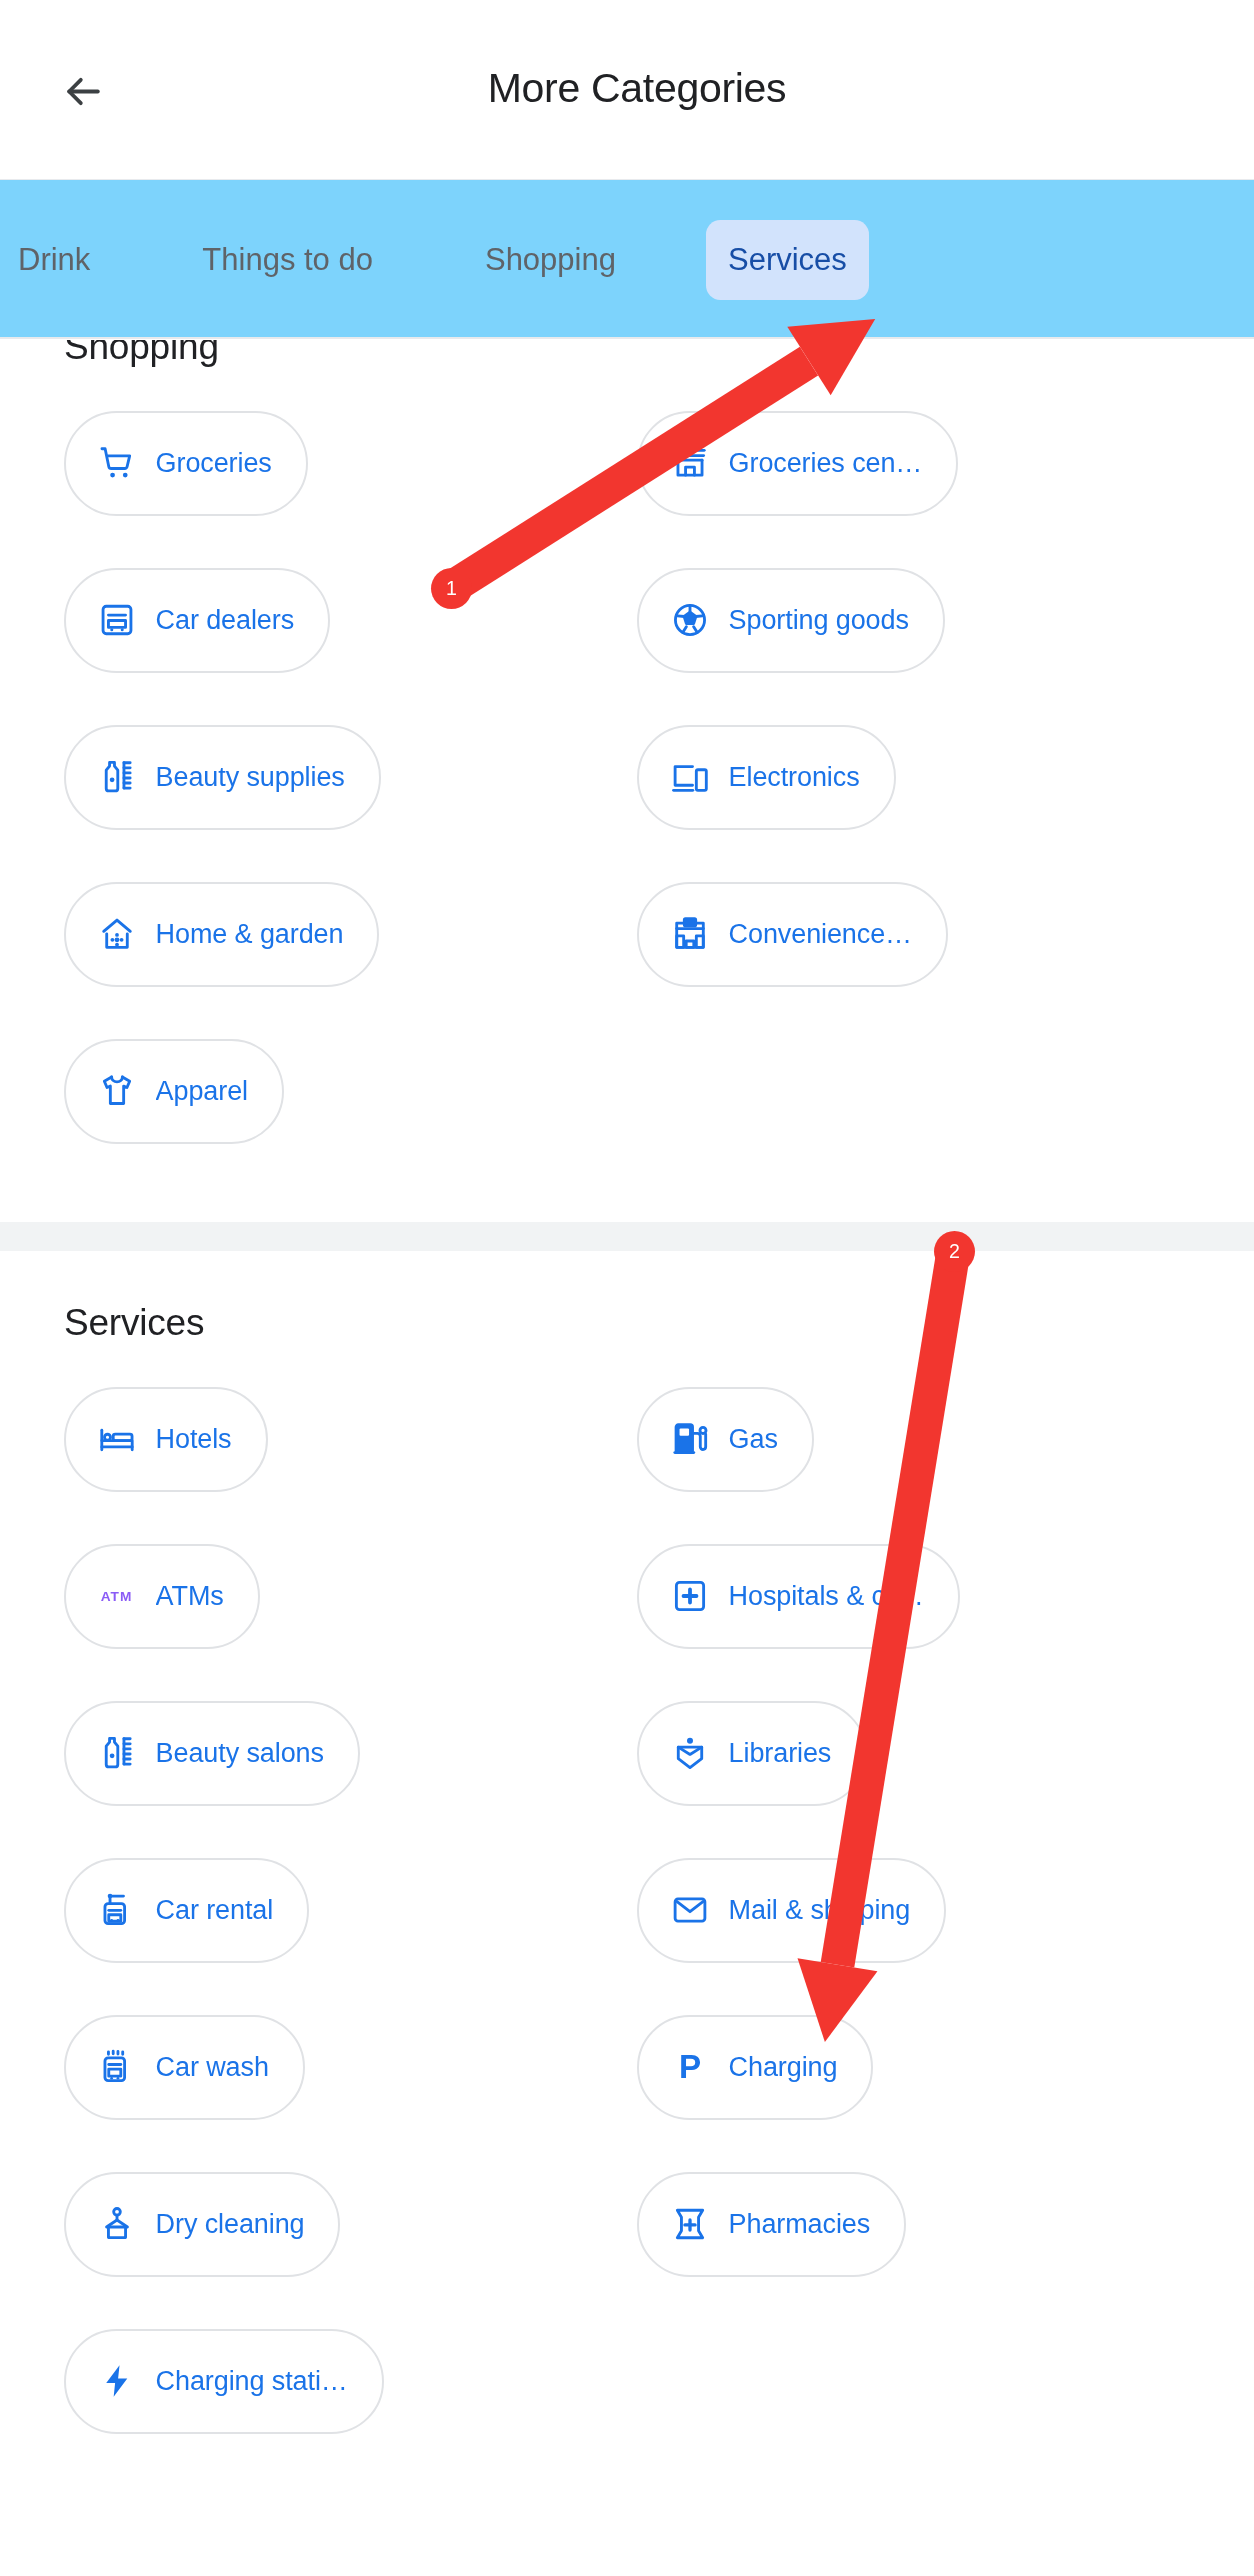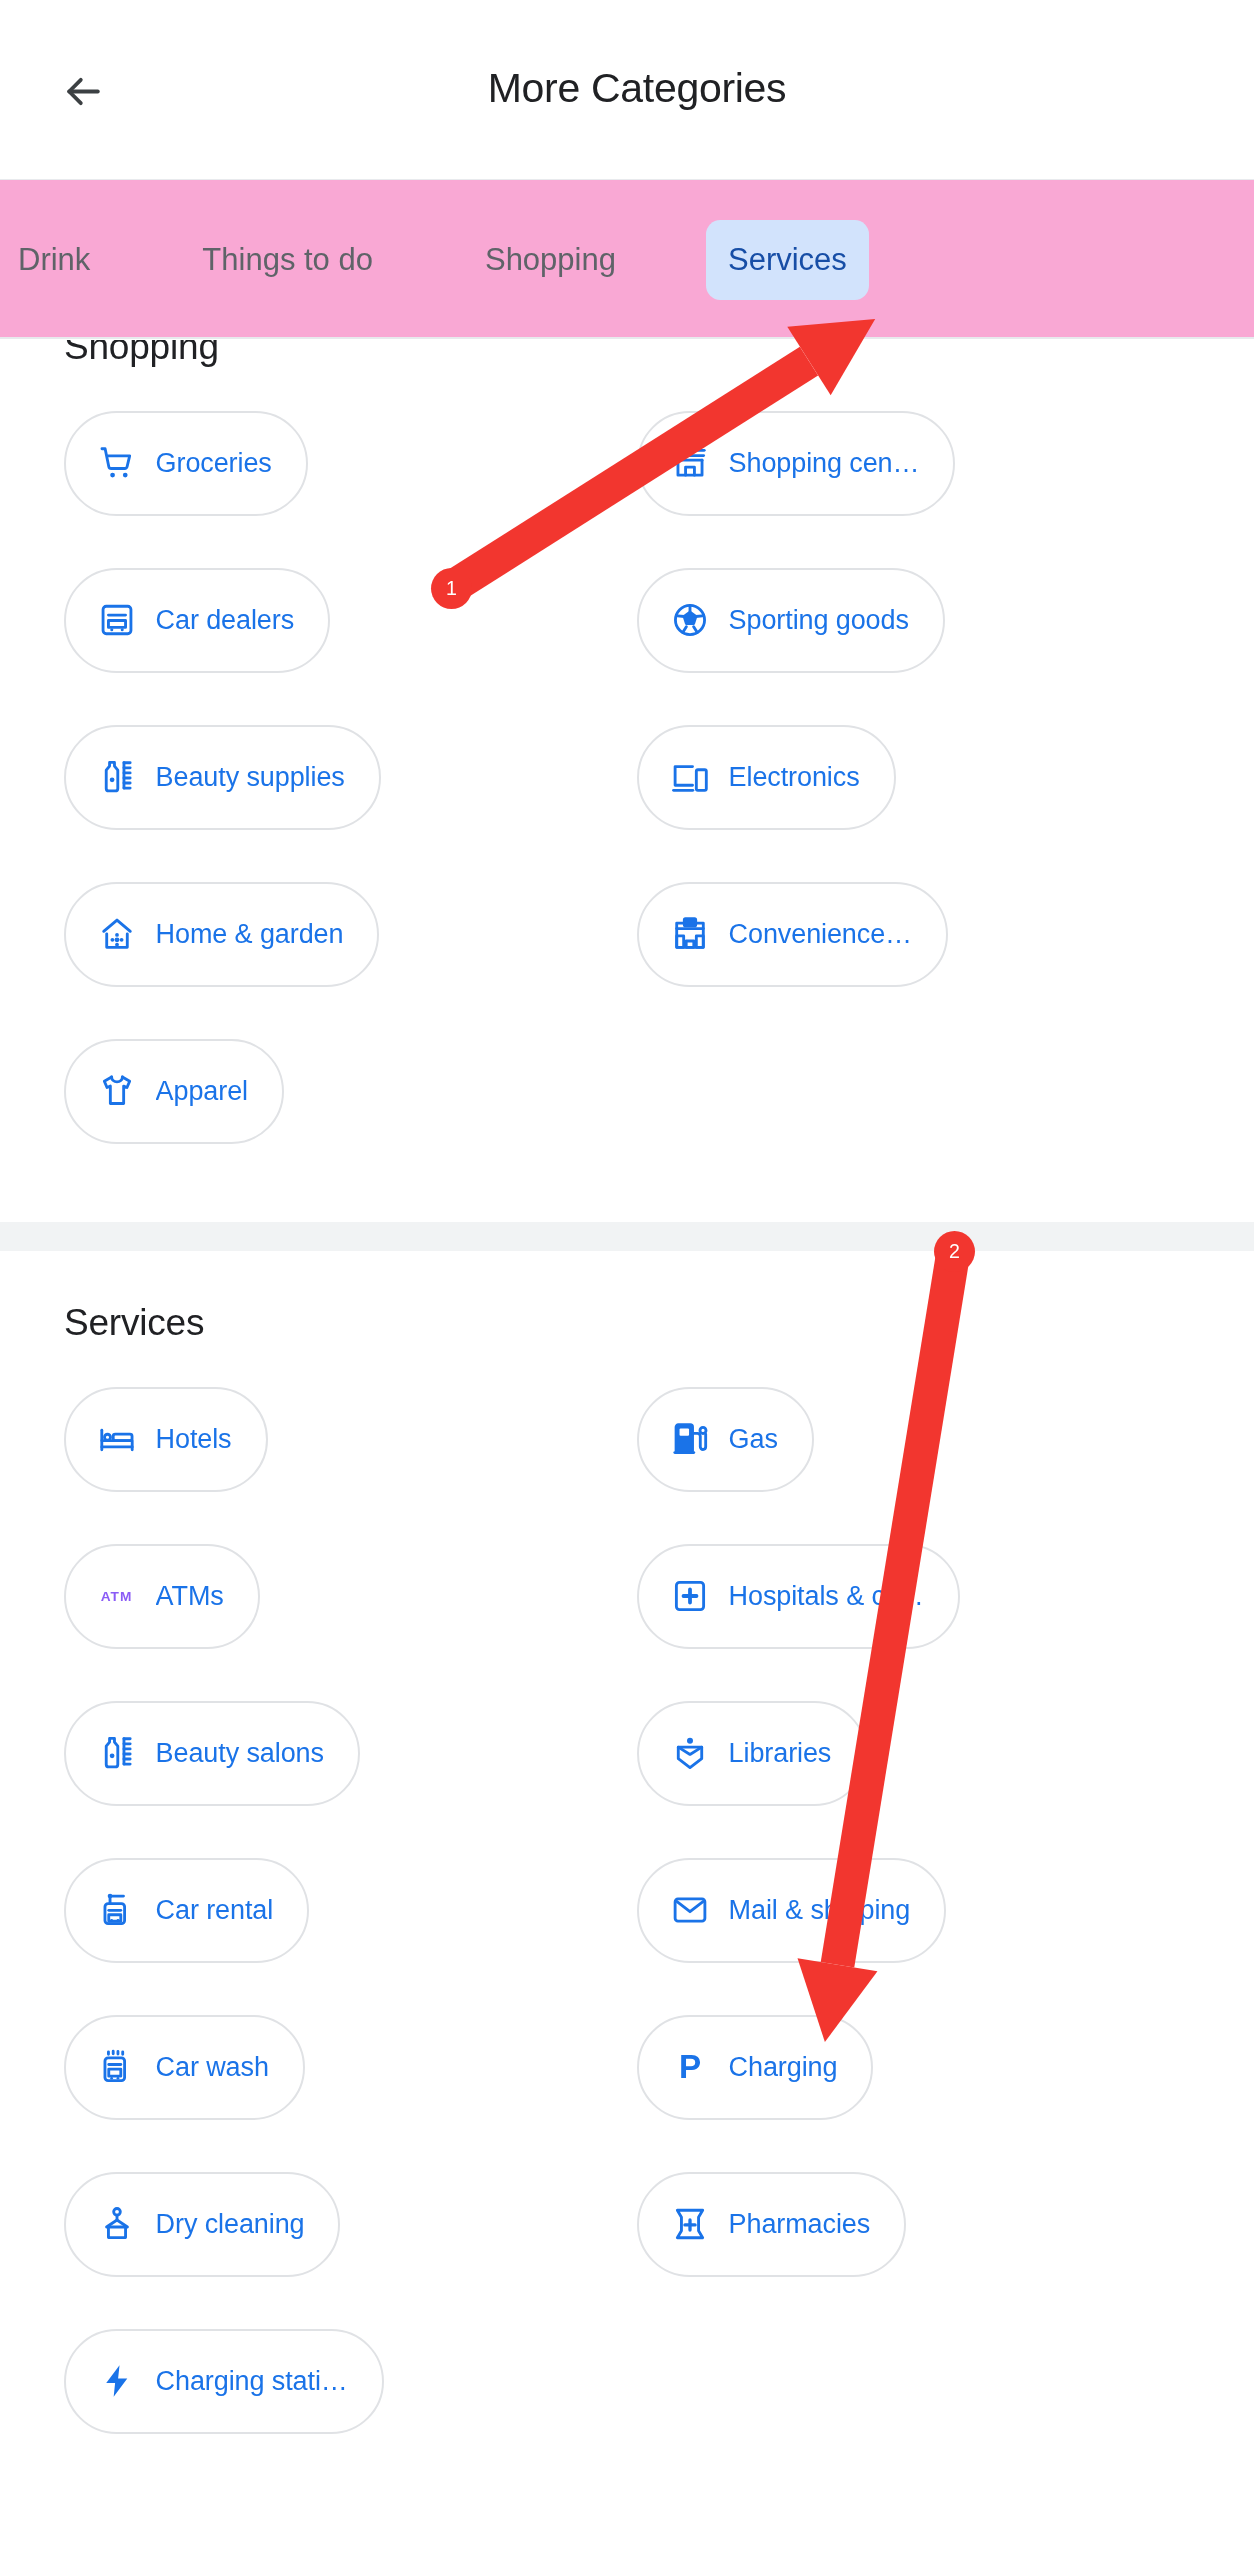--- a/index.html
+++ b/index.html
@@ -61,21 +61,21 @@
     padding-bottom: 3.9px;
     padding-left: 20px;
   }
 
   
   .tabbar {
     position: absolute;
     left: 0; top: 180px;
     width: 1254px;
     height: 159px;
-    background: #f9a8d4;
+    background: #7dd3fc;
     border-bottom: 2px solid #e8eaed;
     overflow: hidden;
   }
   .tabstrip {
     position: absolute;
     left: 0;
     top: 0;
     height: 159px;
     display: flex;
     align-items: center;
@@ -271,21 +271,21 @@
               <div class="chip-col-right"><div class="chip">
                   <span class="chip-icon">
                     <svg width="38" height="38" viewBox="0 0 24 24" stroke="#1a73e8" fill="none" stroke-width="1.8" stroke-linecap="round" stroke-linejoin="round">
                       <path d="M3 4h18"></path>
                       <path d="M3.4 7.3h17.2"></path>
                       <path d="M4.4 10.2v9.5h15.2v-9.5"></path>
                       <path d="M4.4 10.2h15.2"></path>
                       <path d="M9.2 19.7v-5.1h5.6v5.1"></path>
                     </svg>
                   </span>
-                  <span class="chip-label">Shopping cen…</span>
+                  <span class="chip-label">Groceries cen…</span>
                 </div></div>
             </div>
             <div class="chip-row">
               <div class="chip-col-left"><div class="chip">
                   <span class="chip-icon">
                     <svg width="38" height="38" viewBox="0 0 24 24" stroke="#1a73e8" fill="none" stroke-width="1.8" stroke-linecap="round" stroke-linejoin="round">
                       <rect x="3.2" y="3.3" width="17.6" height="17.4" rx="2"></rect>
                       <path d="M6.6 8.9h10.8"></path>
                       <path d="M6.6 12.3h10.8v4.4H6.6z"></path>
                       <circle cx="8.7" cy="18.2" r="0.95" fill="#1a73e8" stroke="none"></circle>

